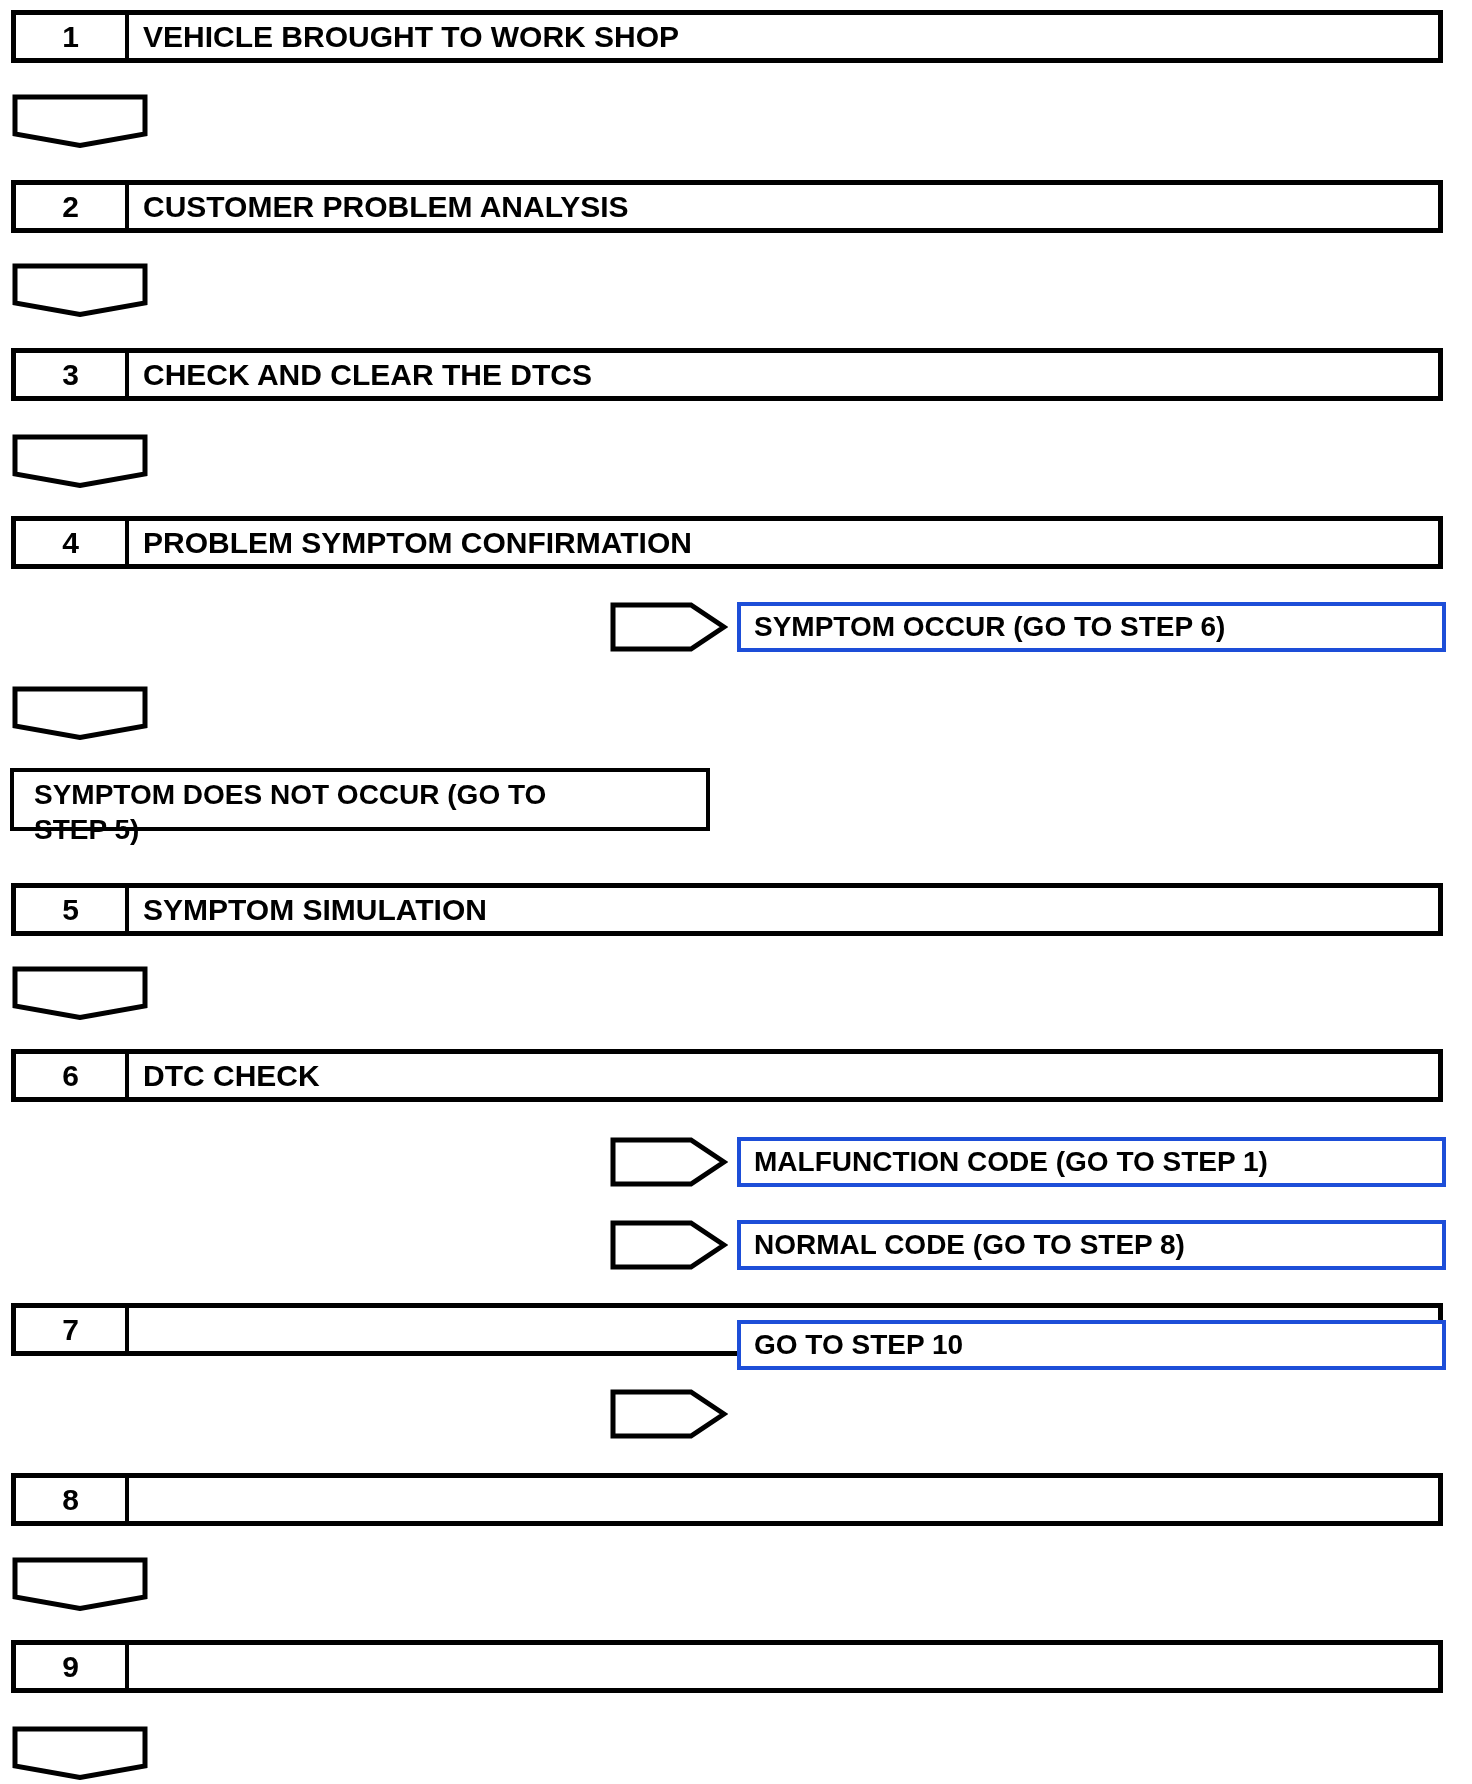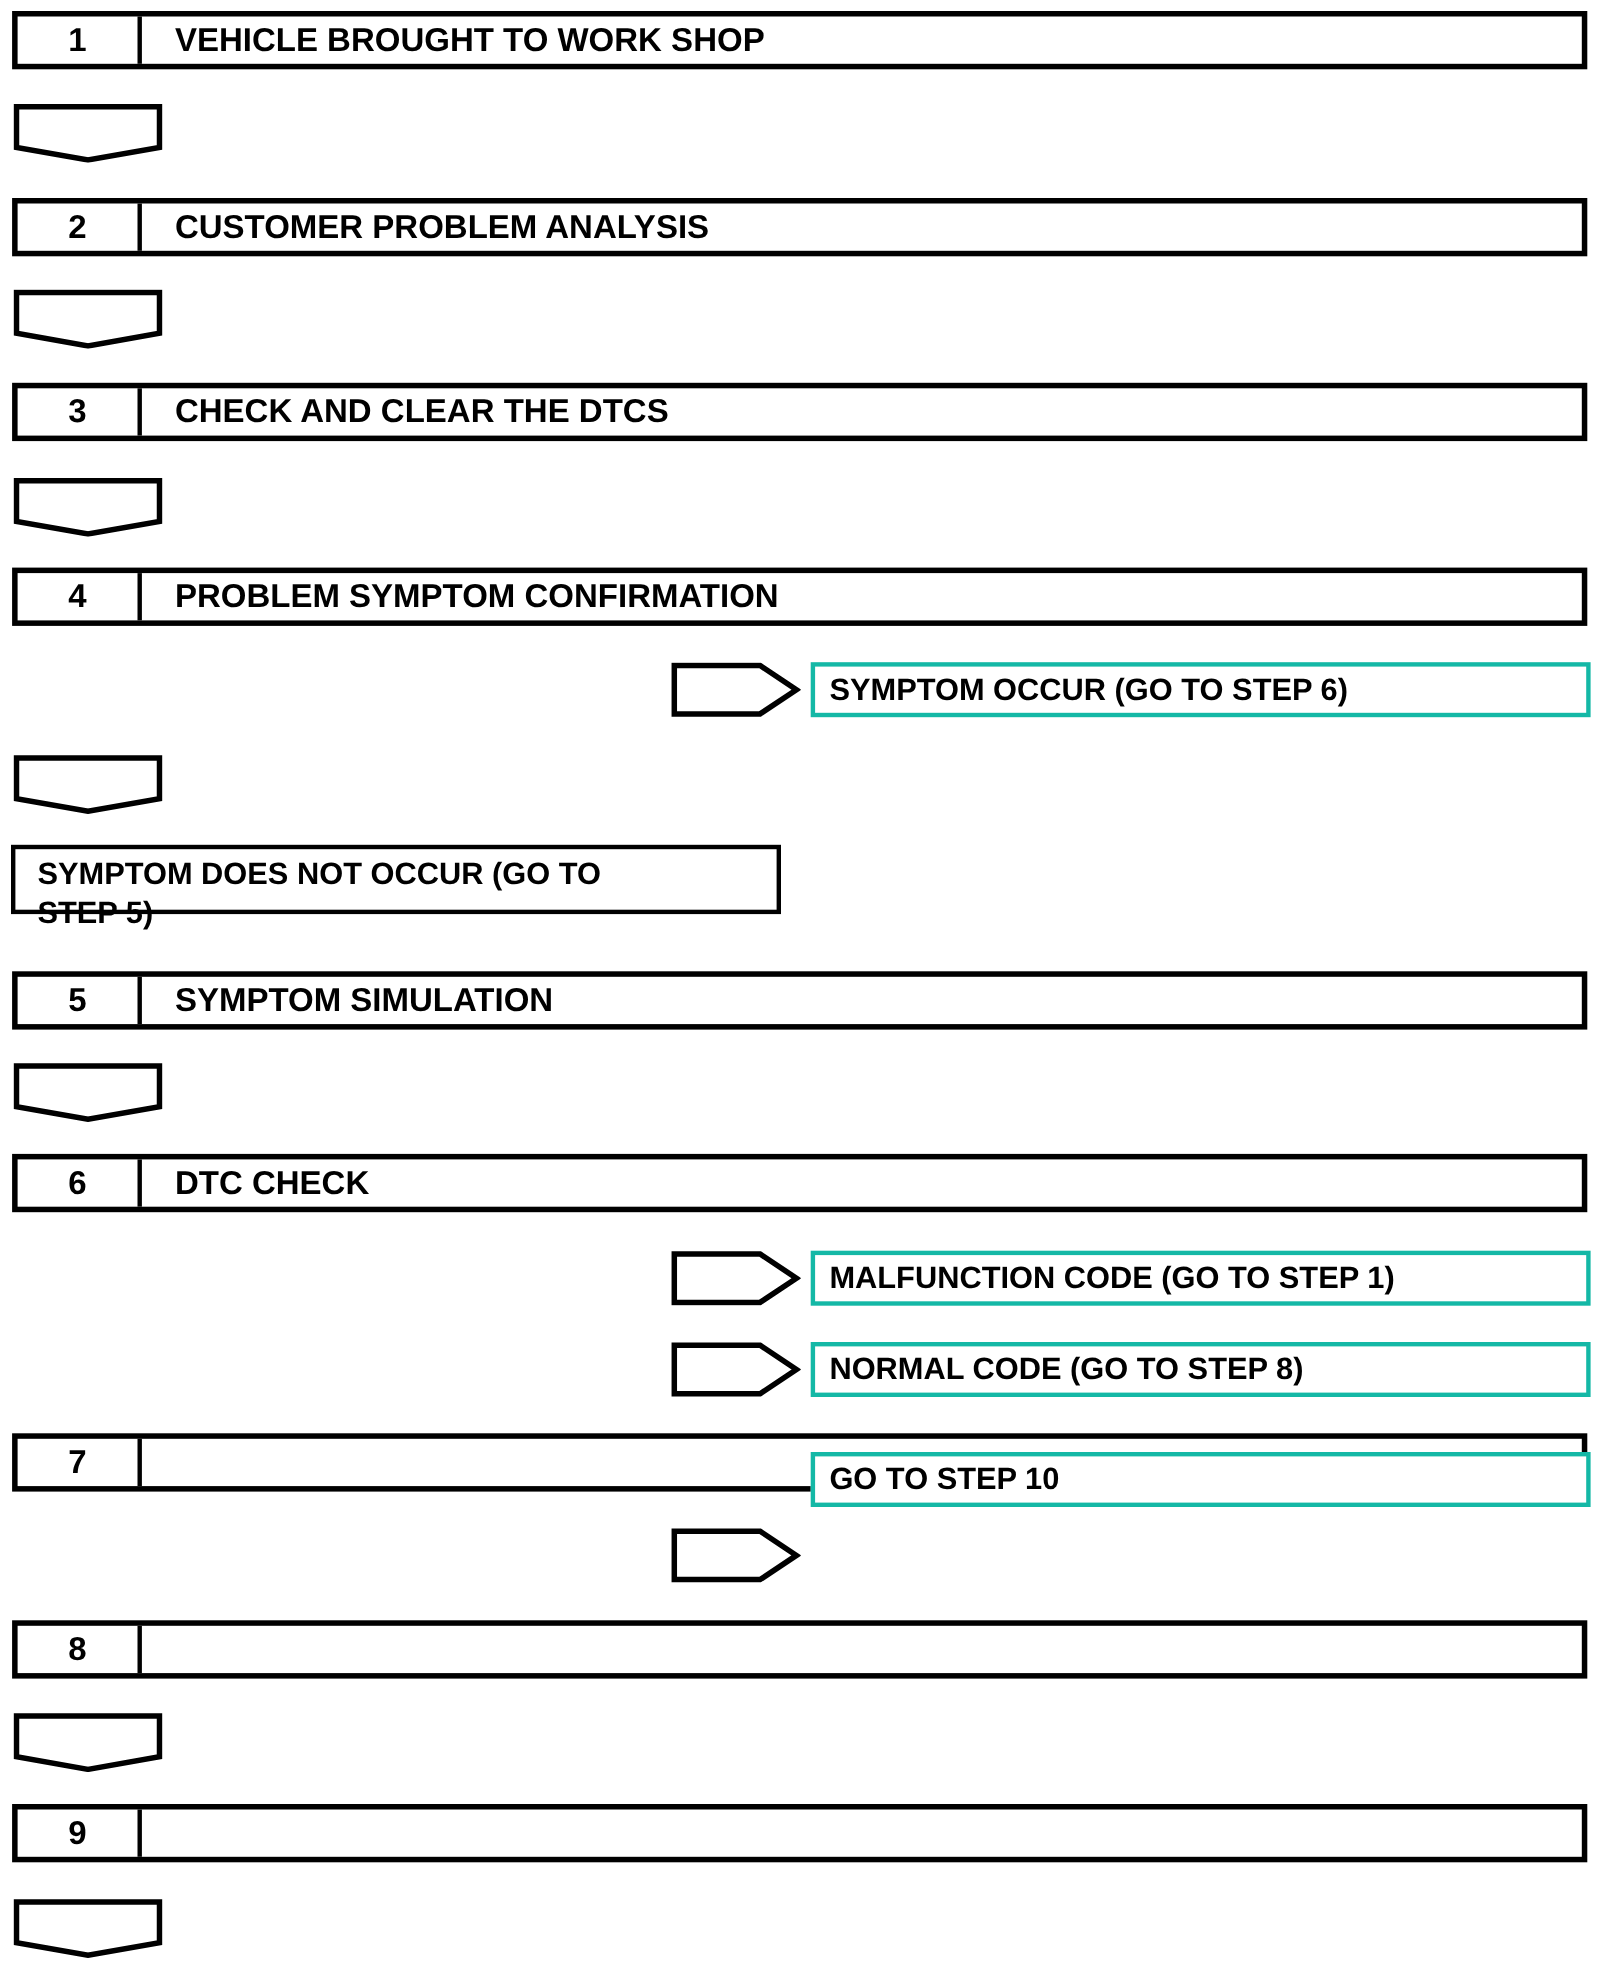--- a/index.html
+++ b/index.html
@@ -14,32 +14,32 @@
     border:5px solid #000;box-sizing:border-box;background:#fff;
     display:flex;align-items:stretch;
   }
   .step .num{
     width:109px;border-right:4px solid #000;
     display:flex;align-items:center;justify-content:center;
     font-size:30px;
   }
   .step .lbl{
     flex:1;display:flex;align-items:center;
-    padding-left:30px;font-size:30px;white-space:nowrap;
+    padding-left:14px;font-size:30px;white-space:nowrap;
   }
   
   .chev{position:absolute;left:12px;width:136px;height:54px;}
   .chev svg{display:block;width:100%;height:100%;}
   
   .barrow{position:absolute;left:610px;width:118px;height:50px;}
   .barrow svg{display:block;width:100%;height:100%;}
   
   .callout{
     position:absolute;left:737px;width:709px;height:50px;
-    border:4px solid #14b8a6;box-sizing:border-box;background:#fff;
+    border:4px solid #1d4ed8;box-sizing:border-box;background:#fff;
     display:flex;align-items:center;padding-left:13px;
     font-size:28px;white-space:nowrap;
   }
   
   .branch{
     position:absolute;left:10px;top:768px;width:700px;height:63px;
     border:4px solid #000;box-sizing:border-box;background:#fff;
     font-size:28px;line-height:35px;padding:5px 0 0 20px;
     white-space:pre-line;
   }

